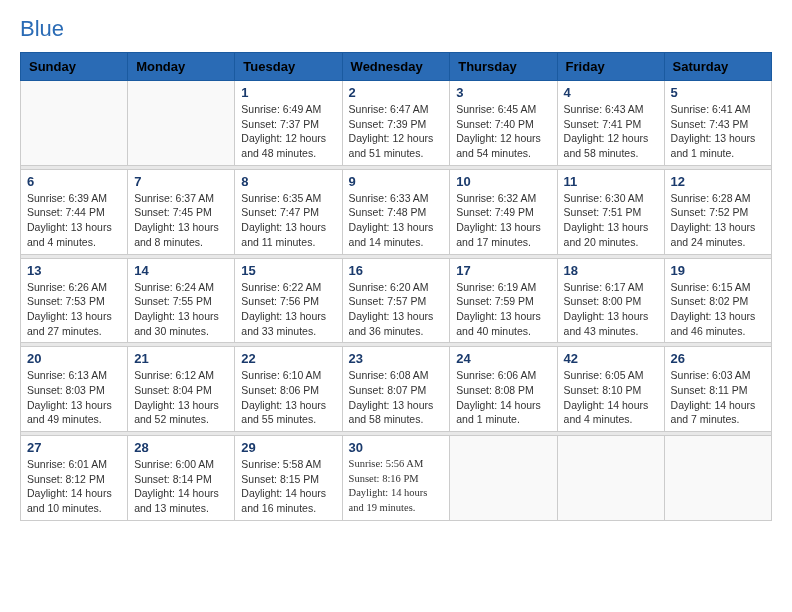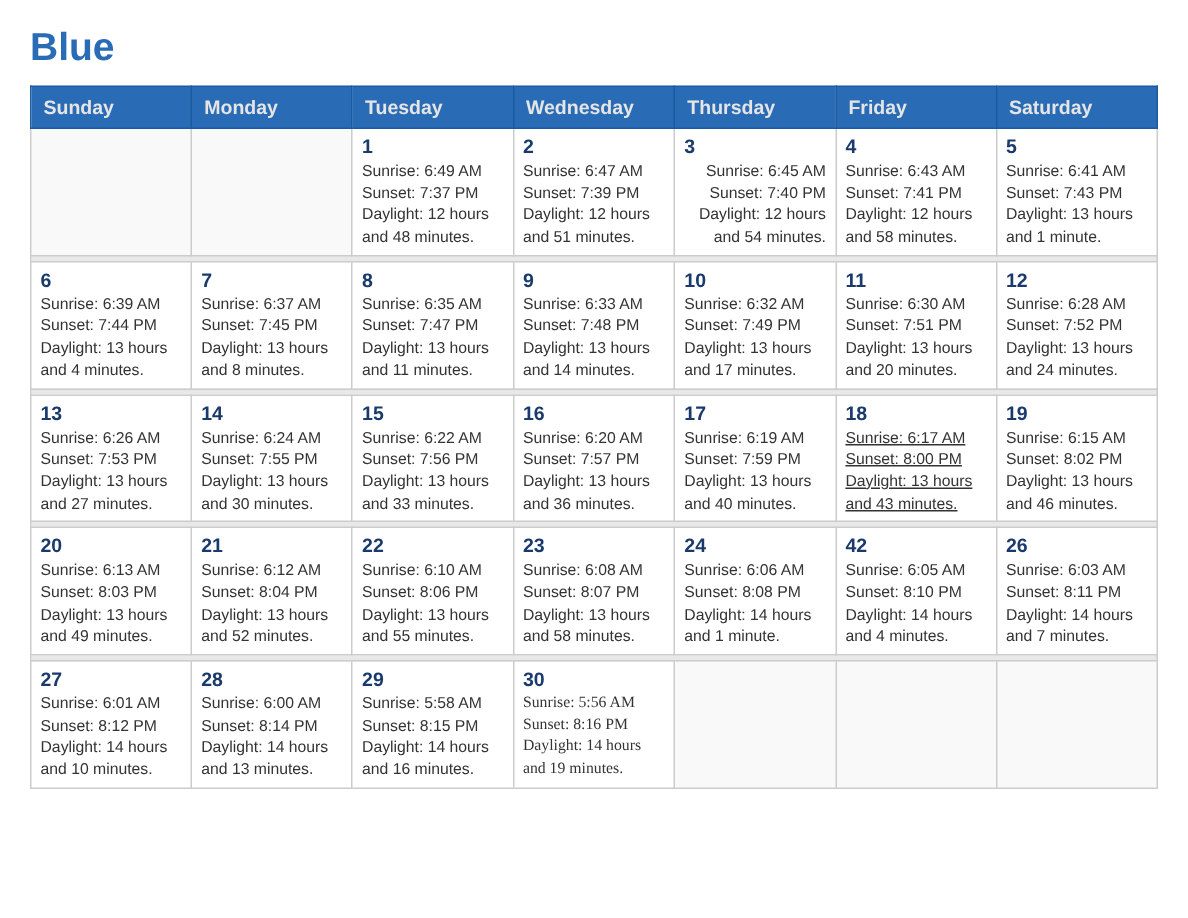--- a/index.html
+++ b/index.html
@@ -34,21 +34,21 @@
       color: #333;
       font-weight: normal;
     }
     .calendar {
       width: 100%;
       border-collapse: collapse;
       border: 1px solid #ccc;
     }
     .calendar th {
       background-color: #2a6bb5;
-      color: #e5e5e5;
+      color: #000000;
       text-align: left;
       padding: 6px 8px;
       font-size: 13px;
       border: 1px solid #1a5aa0;
     }
     .calendar td {
       border: 1px solid #ccc;
       vertical-align: top;
       padding: 4px 6px;
       width: 108px;
@@ -74,21 +74,21 @@
       height: 4px;
       background: #e8e8e8;
       padding: 0;
     }
   </style>
 </head>
 <body>
 
 <div class="header-area">
   <div class="logo">
-    <div style="font-size:26px;font-weight:bold;color:#2a6bb5;margin-top:-4px;">Blue</div>
+    <div style="font-size:22px;font-weight:normal;color:#2a6bb5;margin-top:-4px;">Blue</div>
   </div>
   <div class="title-area">
     <h1></h1>
     <h2></h2>
   </div>
 </div>
 
 <table class="calendar">
   <thead>
     <tr>
@@ -114,21 +114,21 @@
         </td>
         <td>
           <div class="day-number">2</div>
           <div class="day-info" style="white-space: pre-line;">Sunrise: 6:47 AM
 Sunset: 7:39 PM
 Daylight: 12 hours
 and 51 minutes.</div>
         </td>
         <td>
           <div class="day-number">3</div>
-          <div class="day-info" style="white-space: pre-line; text-align: right;">Sunrise: 6:45 AM
+          <div class="day-info" style="white-space: pre-line;">Sunrise: 6:45 AM
 Sunset: 7:40 PM
 Daylight: 12 hours
 and 54 minutes.</div>
         </td>
         <td>
           <div class="day-number">4</div>
           <div class="day-info" style="white-space: pre-line;">Sunrise: 6:43 AM
 Sunset: 7:41 PM
 Daylight: 12 hours
 and 58 minutes.</div>
@@ -229,21 +229,21 @@
         </td>
         <td>
           <div class="day-number">17</div>
           <div class="day-info" style="white-space: pre-line;">Sunrise: 6:19 AM
 Sunset: 7:59 PM
 Daylight: 13 hours
 and 40 minutes.</div>
         </td>
         <td>
           <div class="day-number">18</div>
-          <div class="day-info" style="white-space: pre-line; text-decoration: underline;">Sunrise: 6:17 AM
+          <div class="day-info" style="white-space: pre-line;">Sunrise: 6:17 AM
 Sunset: 8:00 PM
 Daylight: 13 hours
 and 43 minutes.</div>
         </td>
         <td>
           <div class="day-number">19</div>
           <div class="day-info" style="white-space: pre-line;">Sunrise: 6:15 AM
 Sunset: 8:02 PM
 Daylight: 13 hours
 and 46 minutes.</div>

